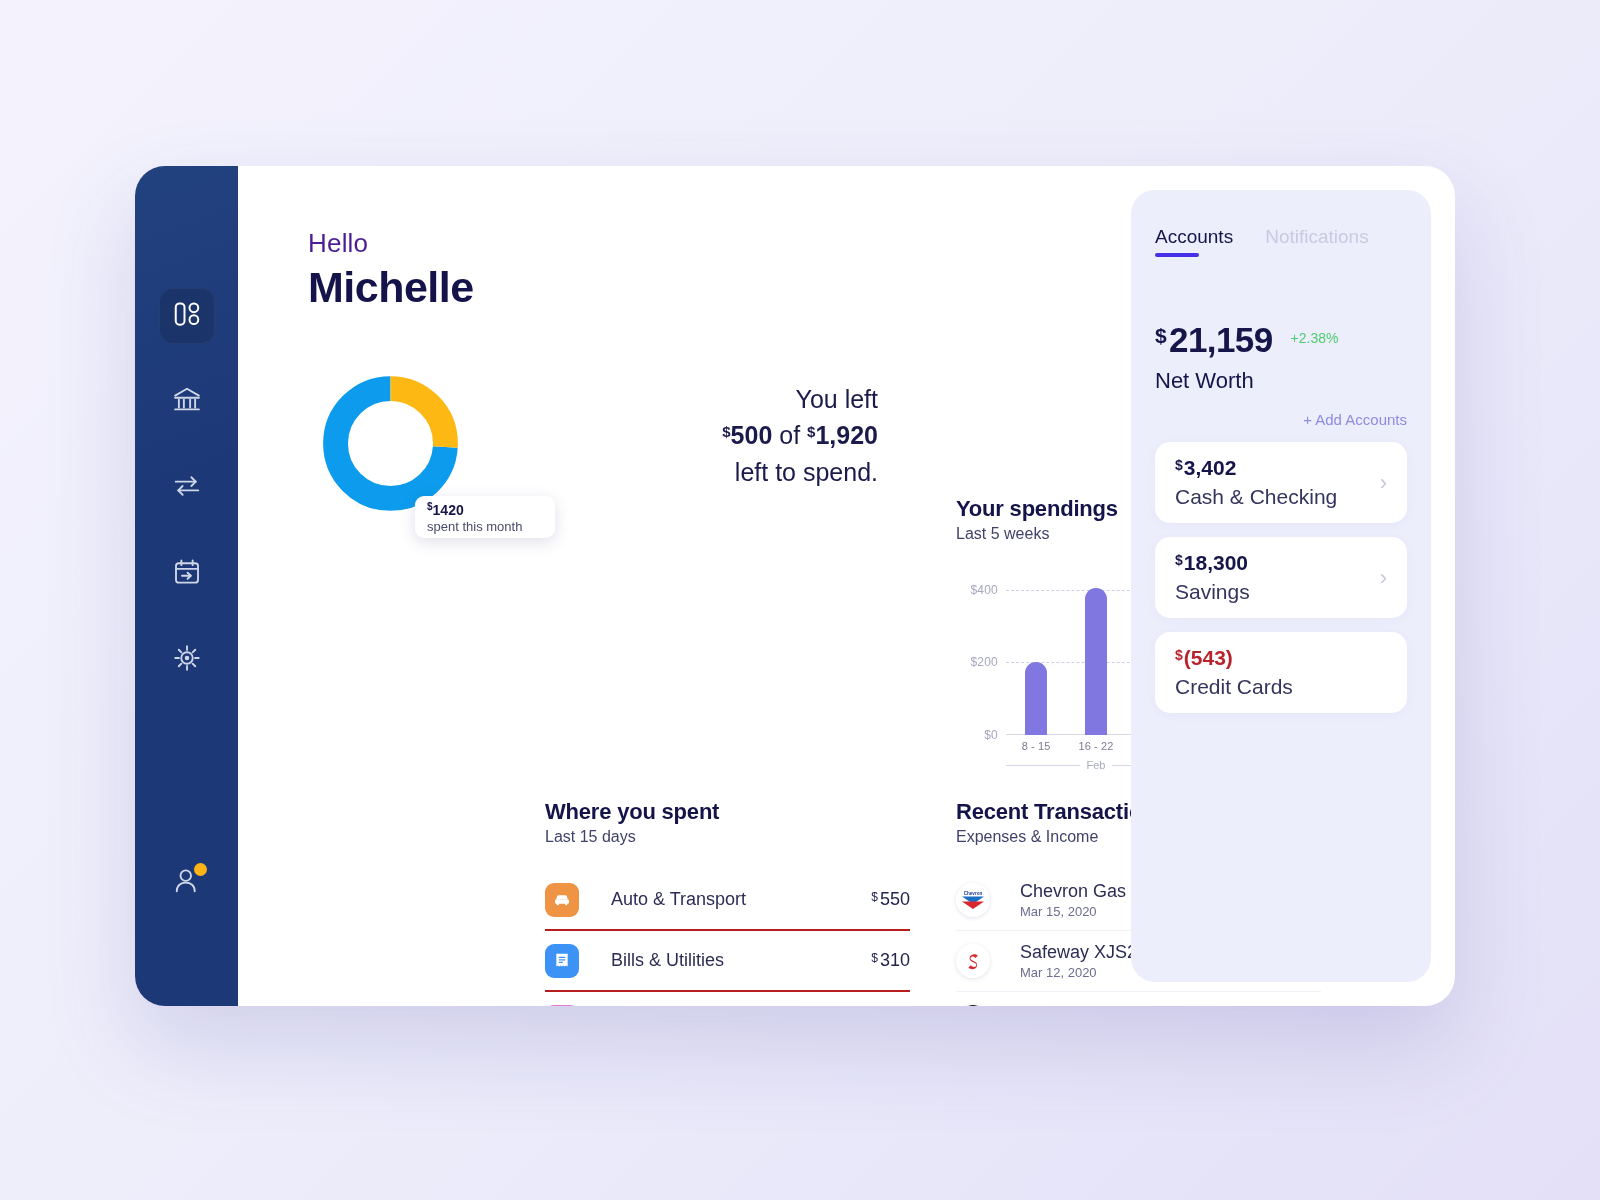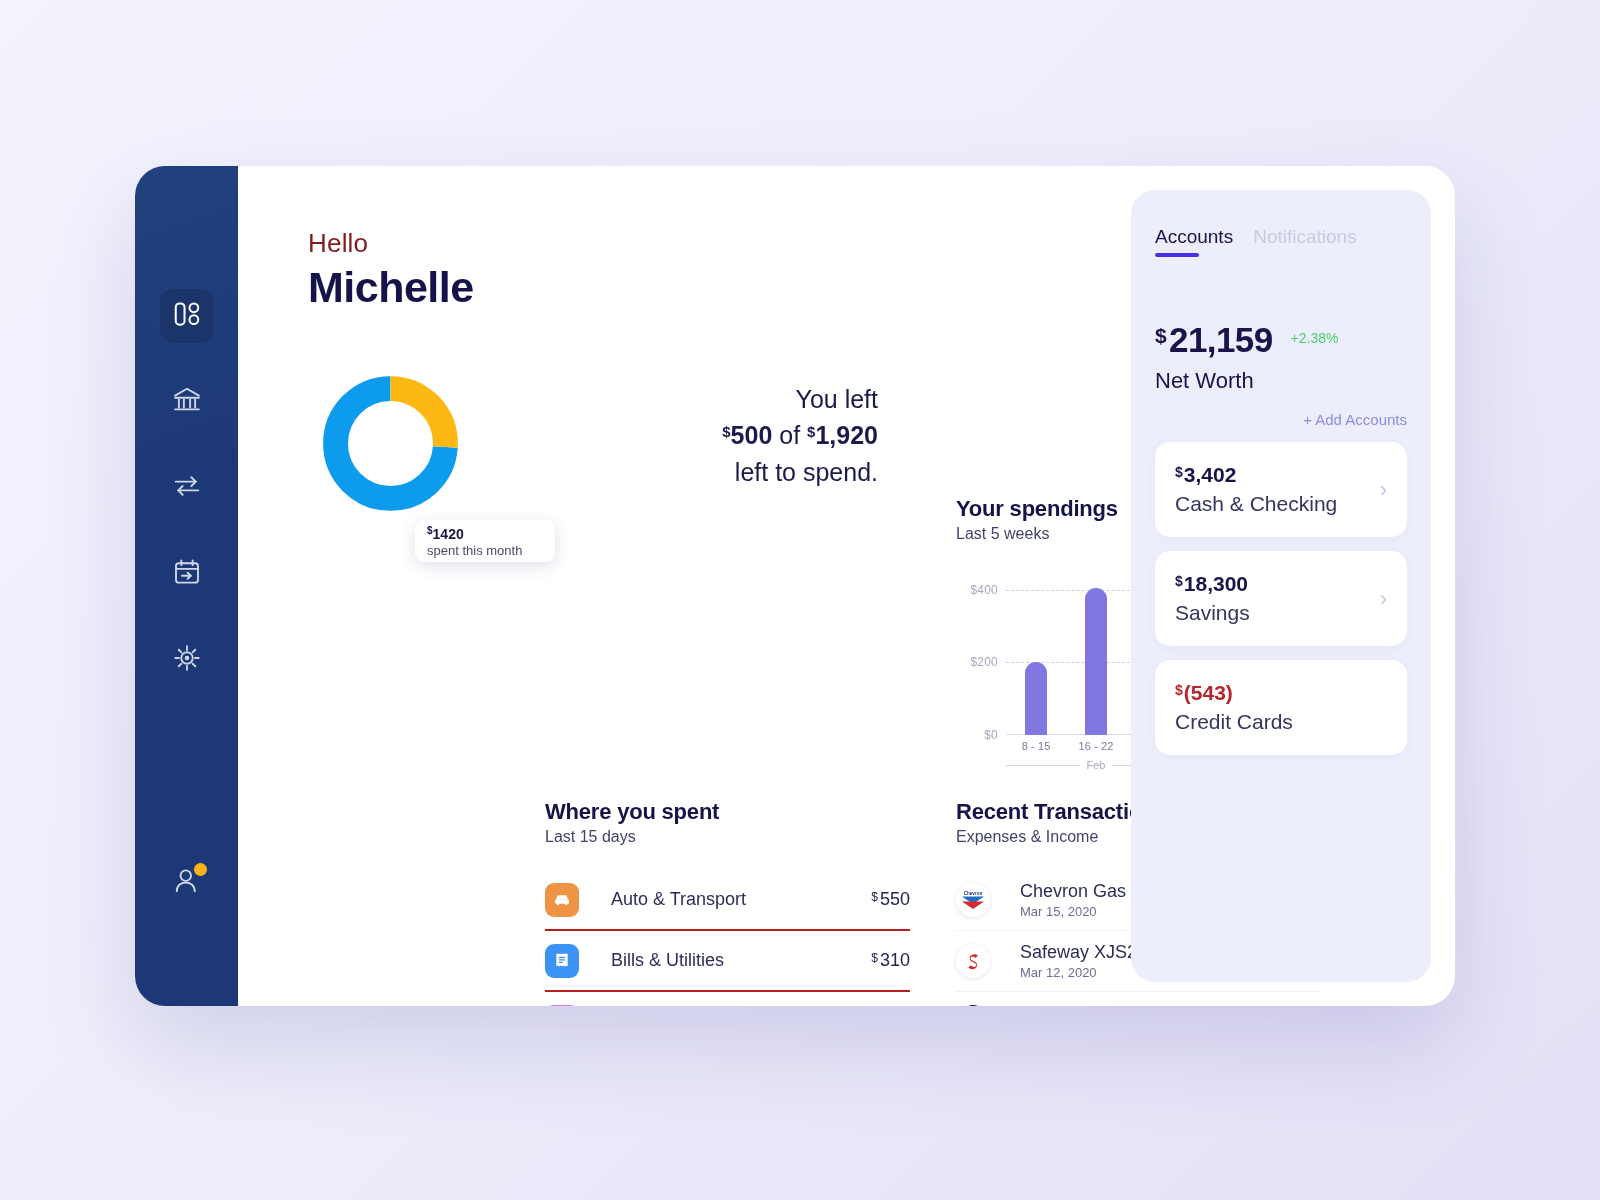--- a/index.html
+++ b/index.html
@@ -38,32 +38,31 @@
     cursor:pointer;
   }
   #nav-profile .dot {
     position:absolute; top:9px; right:8px; width:13px; height:13px;
     border-radius:50%; background:#fcb316;
   }
 
   
   #main { flex:1; position:relative; padding:62px 0 0 70px; }
 
-  .greet-hello { font-size:26px; color:#7f1d1d; font-weight:400; letter-spacing:.2px; }
+  .greet-hello { font-size:26px; color:#4c1d95; font-weight:400; letter-spacing:.2px; }
   .greet-name  { font-size:43px; color:#14144a; font-weight:700; margin-top:4px; letter-spacing:-.5px; }
 
   
   #budget-row { position:absolute; left:70px; top:205px; width:560px; height:200px; }
   #donut-wrap { position:absolute; left:10px; top:0; width:145px; height:145px; }
   #donut-wrap svg { width:145px; height:145px; transform:rotate(-90deg); }
   #donut-tooltip {
     position:absolute; left:107px; top:125px; width:140px; height:42px;
     background:#fff; border-radius:9px; box-shadow:0 4px 16px rgba(60,50,120,.16);
     padding:5px 0 0 12px;
-    margin-top:24px;
   }
   #donut-tooltip .tt-amt { font-size:14px; font-weight:700; color:#16164b; }
   #donut-tooltip .tt-amt .cur { font-size:10px; vertical-align:5px; font-weight:700; }
   #donut-tooltip .tt-sub { font-size:13px; color:#4a4b6b; margin-top:1px; }
 
   #budget-text {
     position:absolute; right:-10px; top:10px; width:310px;
     text-align:right; font-size:25px; color:#1b1b4b; line-height:1.45; font-weight:400;
   }
   #budget-text b { font-weight:700; }
@@ -122,41 +121,41 @@
   .tx-name { font-size:18px; color:#2c2d56; }
   .tx-date { font-size:13px; color:#6c6d90; margin-top:2px; }
   .tx-amt { font-size:18px; color:#22234f; white-space:nowrap; }
   .tx-amt .cur { font-size:12px; vertical-align:4px; margin-right:3px; }
 
   
   #right-panel {
     position:absolute; right:24px; top:24px; width:300px; height:792px;
     background:#edeefc; border-radius:24px; padding:36px 24px 0 24px;
   }
-  #tabs { display:flex; gap:20px; align-items:flex-start; }
+  #tabs { display:flex; gap:32px; align-items:flex-start; }
   .tab { font-size:19px; cursor:pointer; padding-bottom:9px; position:relative; }
   .tab.active { color:#15154a; font-weight:400; }
   .tab.active:after {
     content:""; position:absolute; left:0; bottom:0; width:44px; height:4px;
     background:#4430e8; border-radius:2px;
   }
   .tab.inactive { color:#c9cadf; }
 
   #networth { margin-top:63px; display:flex; align-items:flex-start; }
   #nw-amount { font-size:35px; font-weight:700; color:#15154a; letter-spacing:-.6px;text-align:center; }
   #nw-amount .cur { font-size:21px; vertical-align:9px; margin-right:3px; font-weight:700; }
   #nw-delta { font-size:14px; color:#4dcc6e; margin-left:18px; margin-top:10px; }
   #nw-label { font-size:22px; color:#15154a; margin-top:8px; }
 
   #add-accounts {
     margin-top:17px; text-align:right; font-size:15px; color:#8c8ce0; cursor:pointer;
   }
 
   .acct-card {
-    margin-top:14px; background:#fff; border-radius:15px; height:95px;
+    margin-top:14px; background:#fff; border-radius:15px; height:81px;
     display:flex; align-items:center; padding:0 20px; cursor:pointer;
     box-shadow:0 2px 10px rgba(80,70,160,.05);
   }
   .acct-main { flex:1; }
   .acct-amt { font-size:21px; font-weight:700; color:#15154a; }
   .acct-amt .cur { font-size:14px; vertical-align:5px; margin-right:1px; font-weight:700; }
   .acct-amt.negative { color:#b8242c; }
   .acct-label { font-size:21px; color:#34355e; margin-top:5px; }
   .chev { color:#c8c8e0; font-size:22px; line-height:1; }
 </style>

